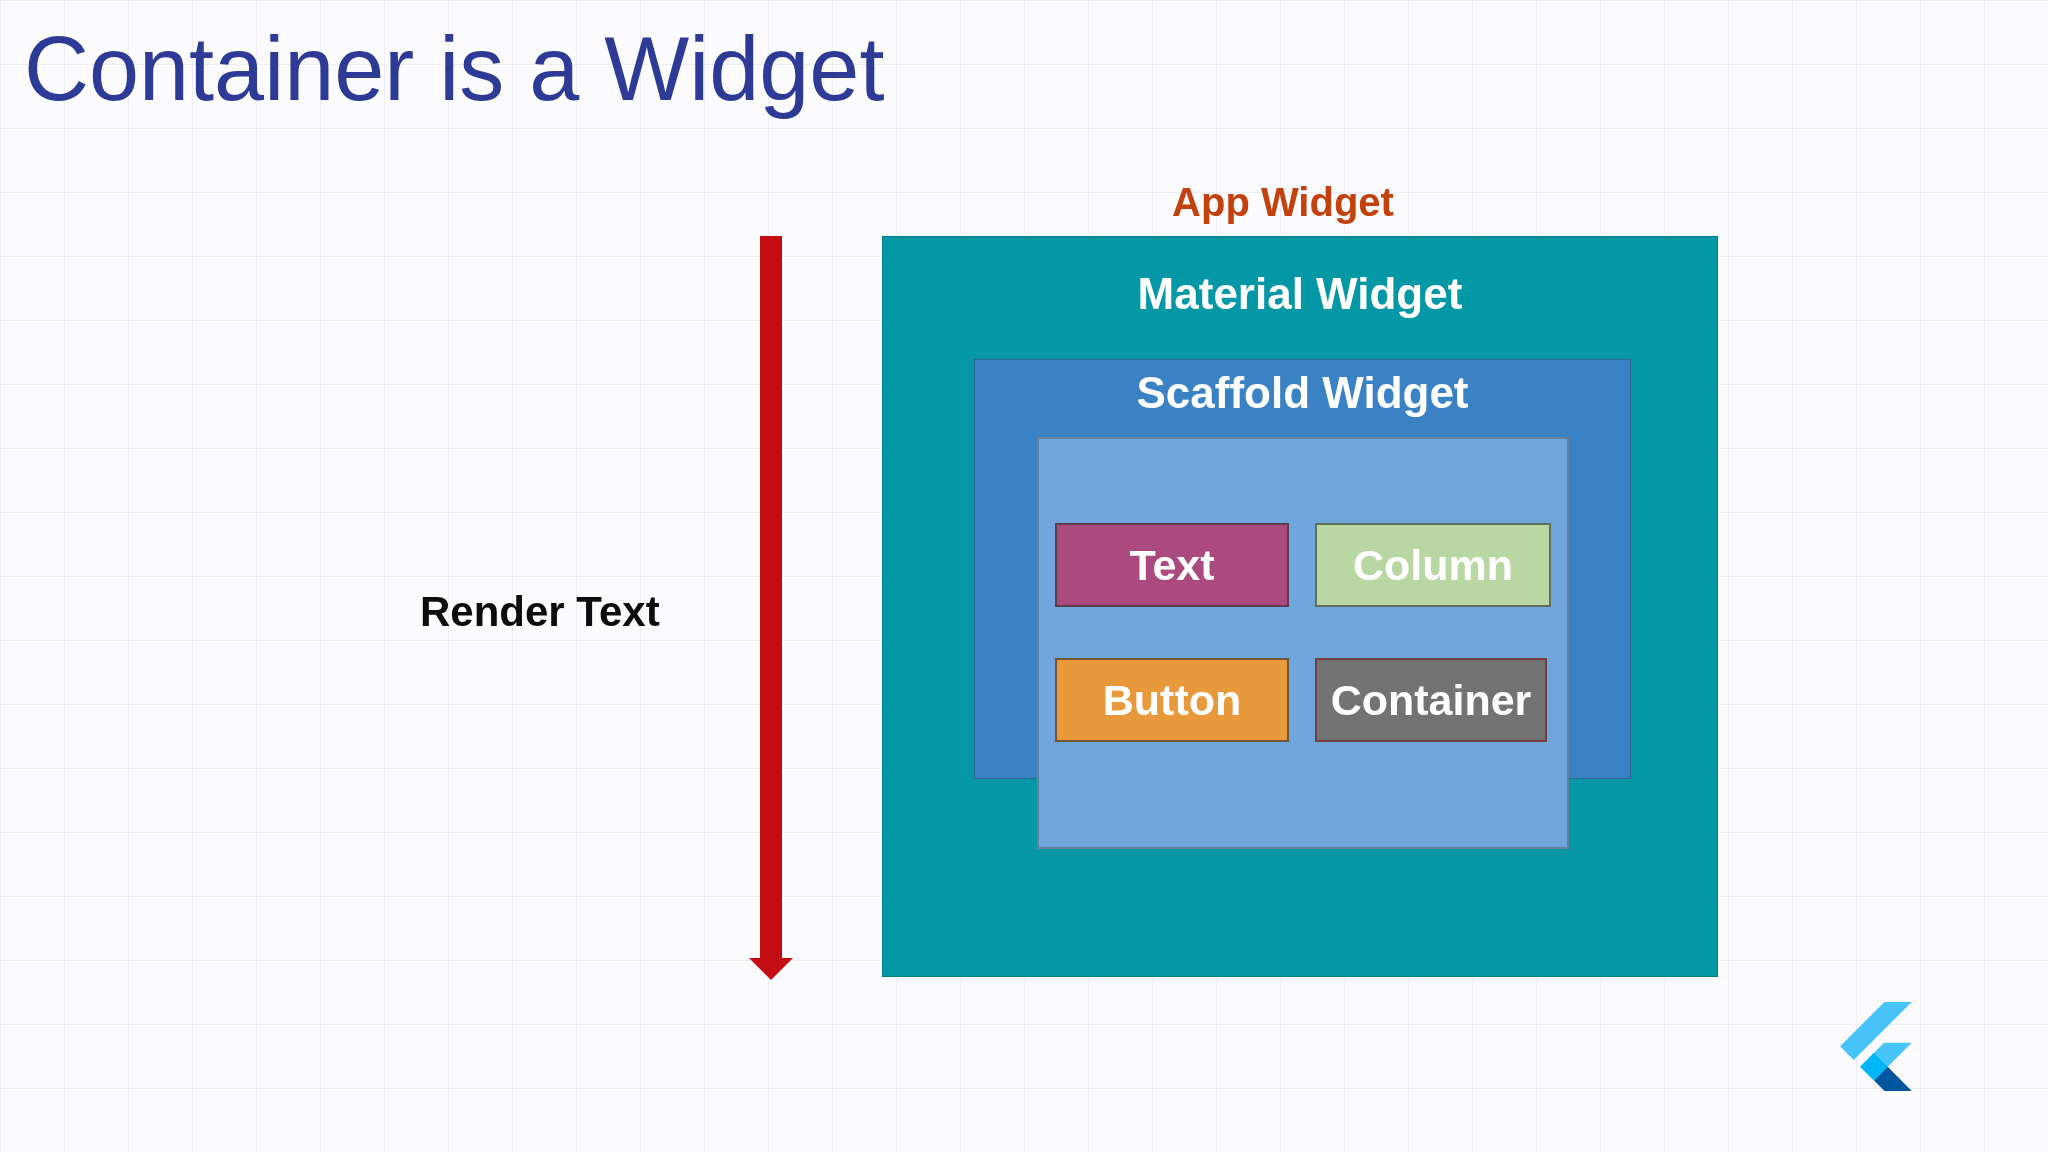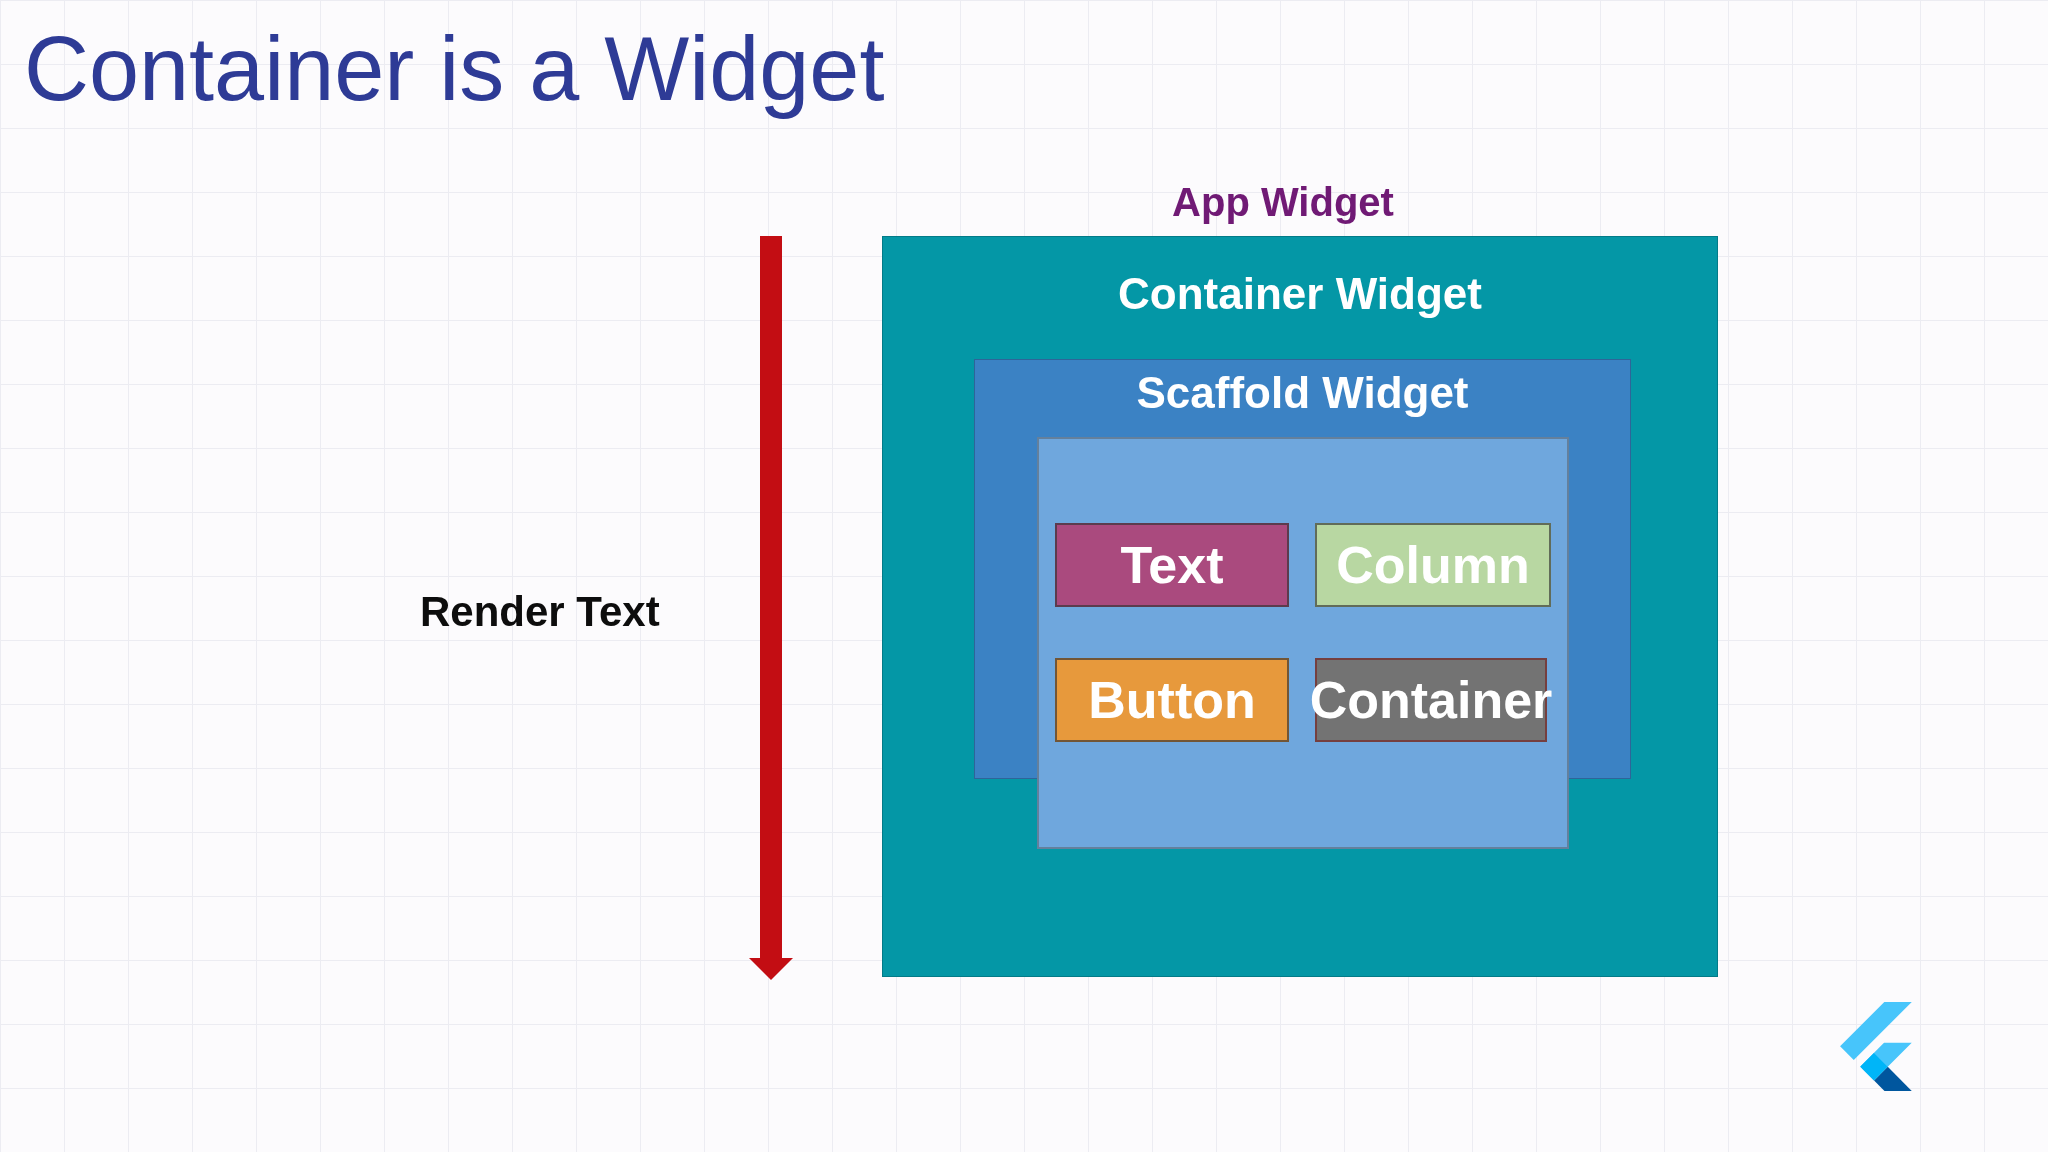--- a/index.html
+++ b/index.html
@@ -16,21 +16,21 @@
   .stage{position:absolute;inset:0;}
 
   .slide-title{
     position:absolute;left:24px;top:18px;
     font-size:90px;font-weight:400;line-height:1.15;
     color:#2e3b96;white-space:nowrap;
   }
 
   .app-widget-label{
     position:absolute;left:1083px;top:180px;width:400px;
-    text-align:center;font-size:40px;font-weight:700;color:#701a75;
+    text-align:center;font-size:40px;font-weight:700;color:#c2410c;
   }
 
   .material-box{
     position:absolute;left:882px;top:236px;width:836px;height:741px;
     background:#0497a6;border:1px solid rgba(0,0,0,0.18);box-sizing:border-box;
   }
   .material-label{
     margin-top:32px;text-align:center;
     font-size:44px;font-weight:700;color:#ffffff;
   }
@@ -44,21 +44,21 @@
     font-size:44px;font-weight:700;color:#ffffff;
   }
 
   .inner-box{
     position:absolute;left:62px;top:77px;width:532px;height:412px;
     background:#6fa7dd;border:2px solid #64809c;box-sizing:border-box;
   }
 
   .child-box{
     position:absolute;display:flex;align-items:center;justify-content:center;
-    font-size:52px;font-weight:700;color:#ffffff;
+    font-size:43px;font-weight:700;color:#ffffff;
     border:2px solid rgba(50,50,50,0.65);box-sizing:border-box;
   }
   .text-box{left:16px;top:84px;width:234px;height:84px;background:#aa4a7e;}
   .column-box{left:276px;top:84px;width:236px;height:84px;background:#b8d7a2;}
   .button-box{left:16px;top:219px;width:234px;height:84px;background:#e7993c;}
   .container-box{left:276px;top:219px;width:232px;height:84px;background:#737373;border-color:rgba(120,0,0,0.45);}
 
   .arrow-shaft{
     position:absolute;left:760px;top:236px;width:22px;height:722px;
     background:#c30d13;
@@ -86,21 +86,21 @@
   <div class="slide-title">Container is a Widget</div>
 
   <div class="app-widget-label">App Widget</div>
 
   <div class="arrow-shaft"></div>
   <div class="arrow-head"></div>
 
   <div class="render-tree-label">Render Text</div>
 
   <div class="material-box">
-    <div class="material-label">Container Widget</div>
+    <div class="material-label">Material Widget</div>
 
     <div class="scaffold-box">
       <div class="scaffold-label">Scaffold Widget</div>
 
       <div class="inner-box">
 
         <div class="child-box text-box">
           <span>Text</span>
         </div>
 

